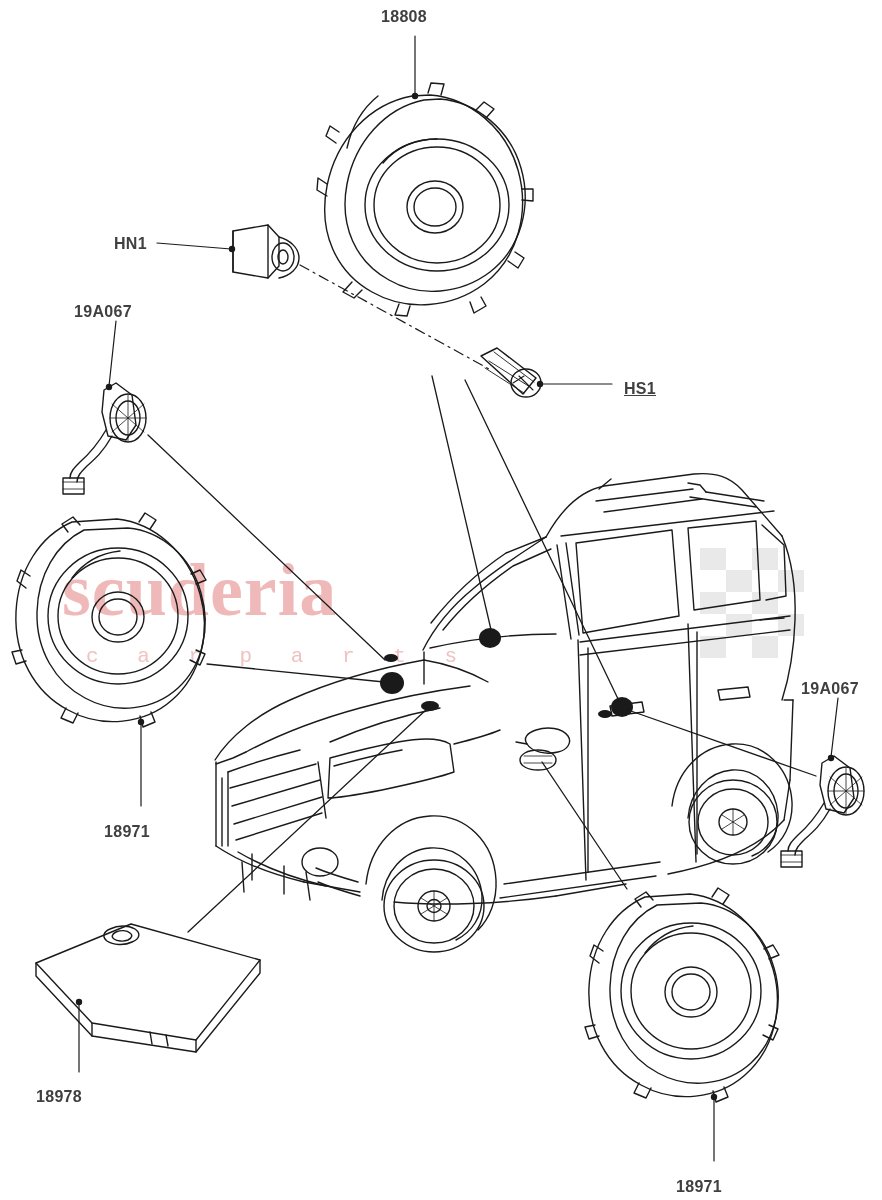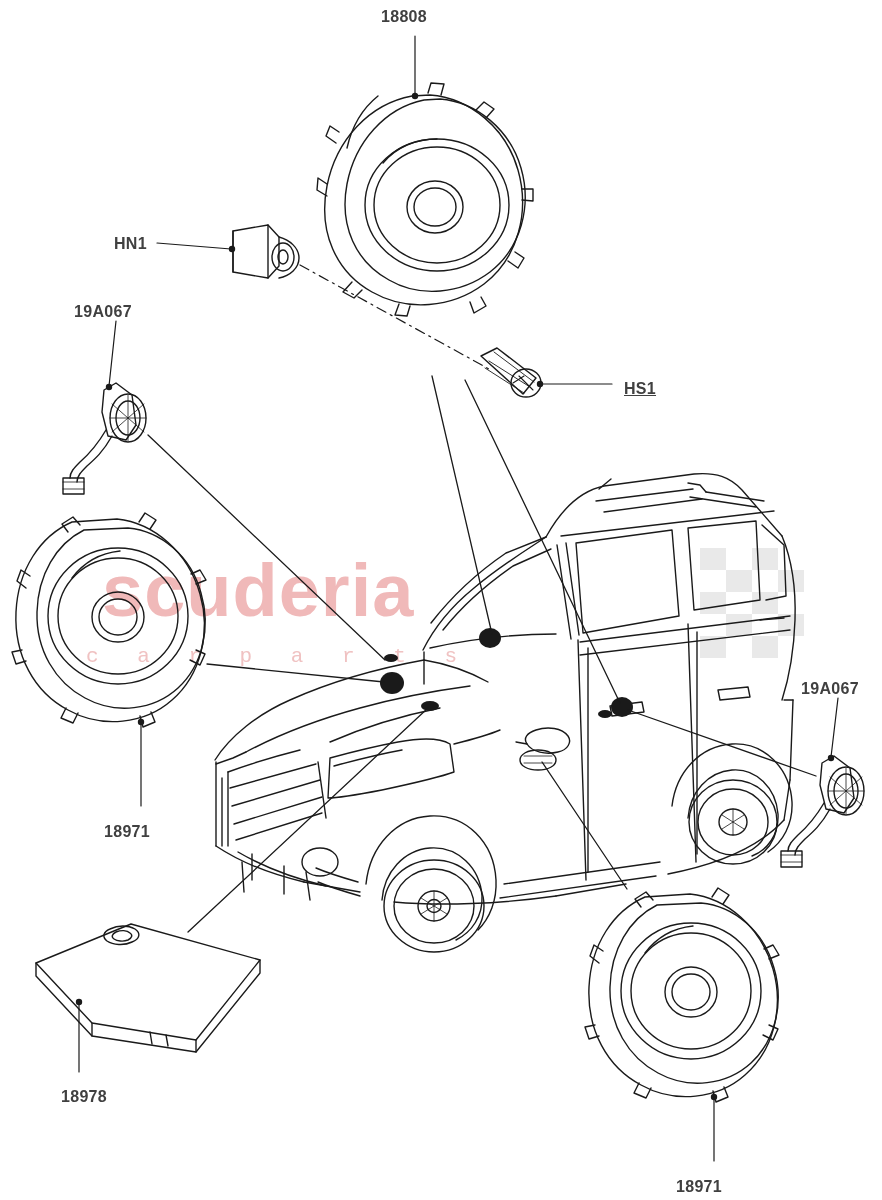--- a/index.html
+++ b/index.html
@@ -38,22 +38,21 @@
     pointer-events: none;
     user-select: none;
   }
   .wm-main {
     left: 62px;
     top: 548px;
     font-size: 74px;
     font-weight: bold;
     color: #f0b9b9;
     letter-spacing: 1px;
-    font-family: Liberation Sans, sans-serif;
-    margin-left: 40px;
+    font-family: Liberation Serif, serif;
   }
   .wm-sub {
     left: 86px;
     top: 645px;
     font-size: 21px;
     color: #f0c2c2;
     letter-spacing: 13px;
     font-family: Liberation Mono, monospace;
   }
 </style>
@@ -376,16 +375,16 @@
 
     </g>
   </svg>
 
   <div class="label" style="left:381px; top:8px;">18808</div>
   <div class="label" style="left:114px; top:235px;text-align:right;">HN1</div>
   <div class="label" style="left:74px; top:303px;">19A067</div>
   <div class="label" style="left:624px; top:380px;text-decoration:underline;">HS1</div>
   <div class="label" style="left:801px; top:680px;">19A067</div>
   <div class="label" style="left:104px; top:823px;">18971</div>
-  <div class="label" style="left:61px; top:1088px;">18978</div>
+  <div class="label" style="left:36px; top:1088px;">18978</div>
   <div class="label" style="left:676px; top:1178px;">18971</div>
 
 </div>
 
 </body></html>

